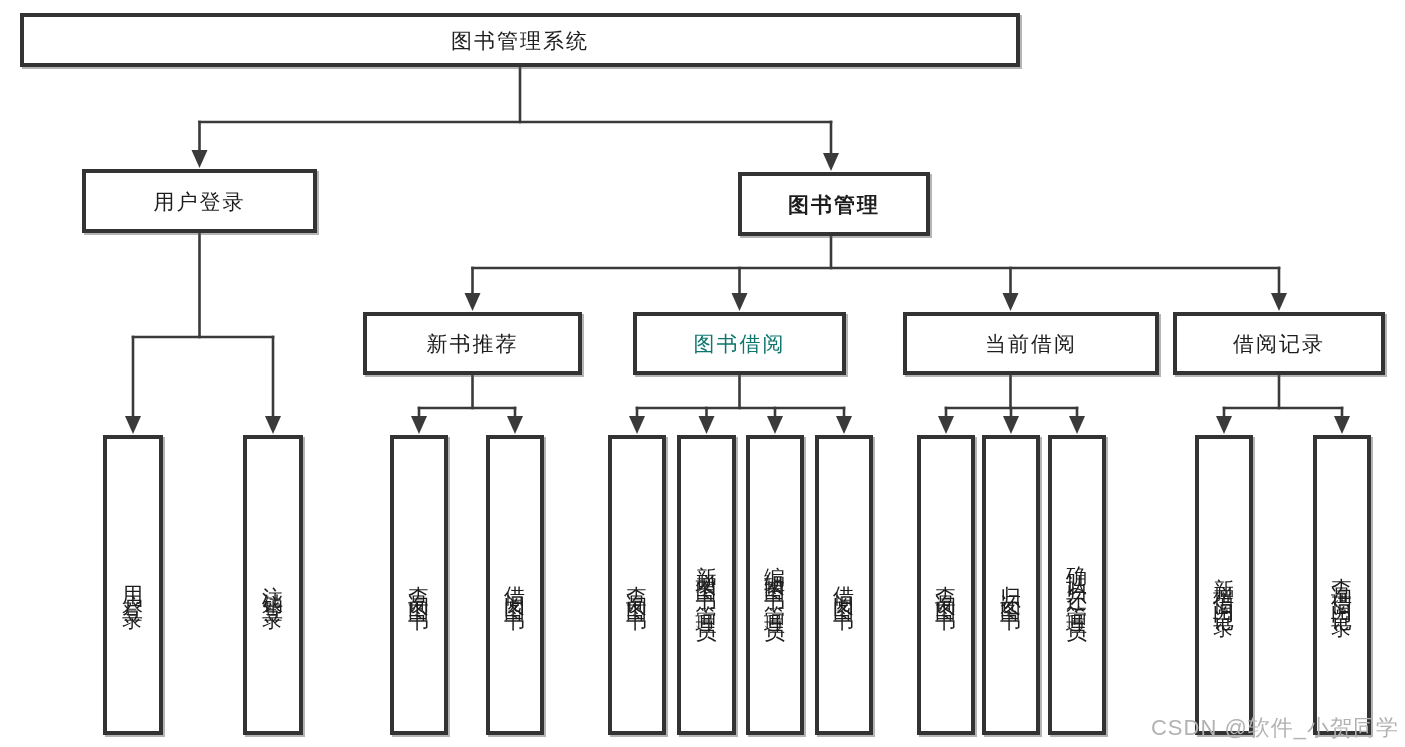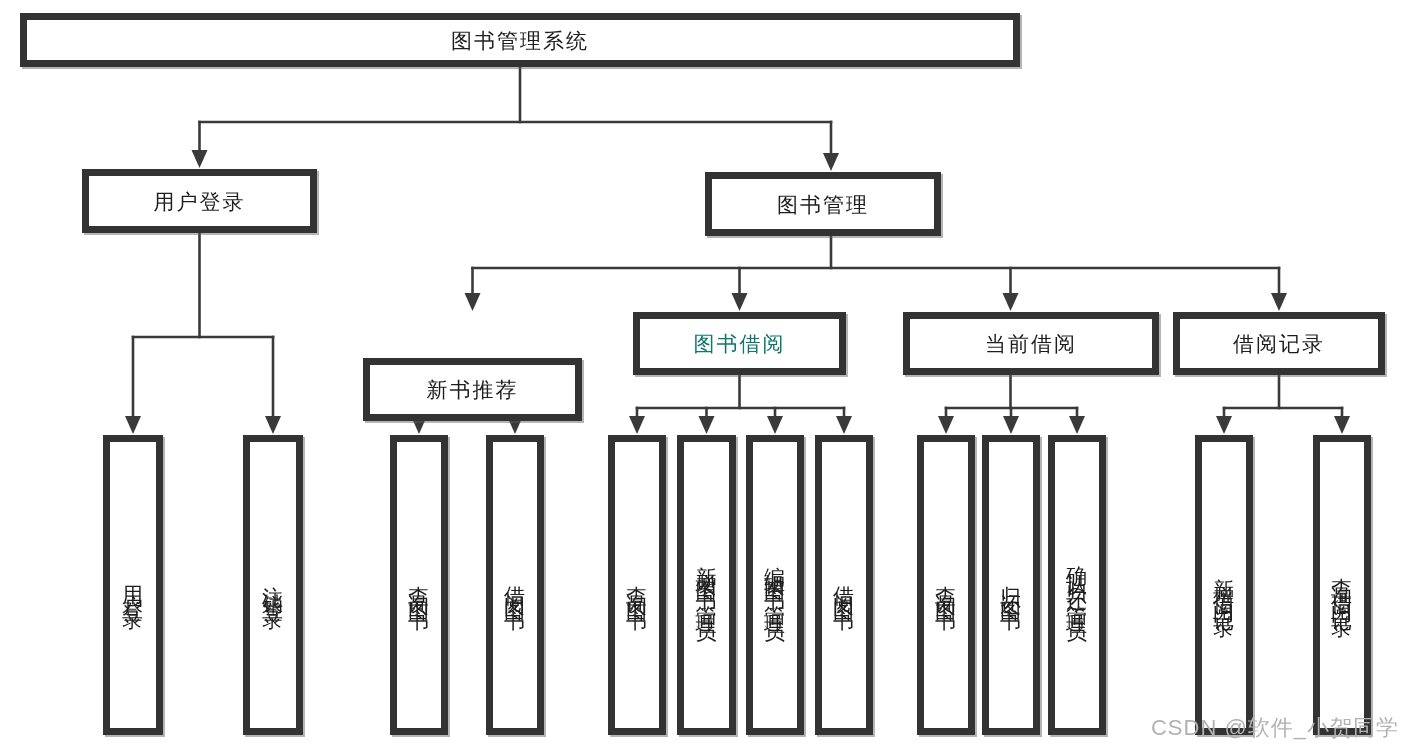--- a/index.html
+++ b/index.html
@@ -20,21 +20,21 @@
     left: 0;
     top: 0;
     width: 1405px;
     height: 747px;
     pointer-events: none;
   }
   .node {
     position: absolute;
     box-sizing: border-box;
     background: #ffffff;
-    border: 7px solid #0ea5e9;
+    border: 4px solid #0ea5e9;
     box-shadow: 2px 2px 0 rgba(90,90,90,0.45);
     display: flex;
     align-items: center;
     justify-content: center;
     z-index: 2;
   }
   .node .label {
     color: #1d1d1d;
     font-size: 21px;
     letter-spacing: 2px;
@@ -115,24 +115,24 @@
       <line x1="1342" y1="408" x2="1342" y2="420" stroke="#3a3a3a" stroke-width="2.6" stroke-linecap="square"></line>
       <polygon points="1334,416 1350,416 1342,434" fill="#3a3a3a"></polygon>
     </svg>
   <div id="watermark">CSDN @软件_小贺同学</div>
 <div class="node" style="left: 20px; top: 13px; width: 1000px; height: 54px; border-color: rgb(51, 51, 51);">
       <span class="label" style="color: rgb(29, 29, 29);">图书管理系统</span>
     </div>
     <div class="node" style="left: 82px; top: 169px; width: 235px; height: 64px; border-color: rgb(51, 51, 51);">
       <span class="label" style="color: rgb(29, 29, 29);">用户登录</span>
     </div>
-    <div class="node" style="left: 705px; top: 172px; width: 236px; height: 64px; border-color: rgb(51, 51, 51);">
+    <div class="node" style="left: 738px; top: 172px; width: 192px; height: 64px; border-color: rgb(51, 51, 51); font-weight: bold;">
       <span class="label" style="color: rgb(29, 29, 29);">图书管理</span>
     </div>
-    <div class="node" style="left: 363px; top: 312px; width: 219px; height: 63px; border-color: rgb(51, 51, 51); margin-top: 46px;">
+    <div class="node" style="left: 363px; top: 312px; width: 219px; height: 63px; border-color: rgb(51, 51, 51);">
       <span class="label" style="color: rgb(29, 29, 29);">新书推荐</span>
     </div>
     <div class="node" style="left: 633px; top: 312px; width: 213px; height: 63px; border-color: rgb(51, 51, 51);">
       <span class="label" style="color: #0f766e;">图书借阅</span>
     </div>
     <div class="node" style="left: 903px; top: 312px; width: 256px; height: 63px; border-color: rgb(51, 51, 51);">
       <span class="label" style="color: rgb(29, 29, 29);">当前借阅</span>
     </div>
     <div class="node" style="left: 1173px; top: 312px; width: 212px; height: 63px; border-color: rgb(51, 51, 51);">
       <span class="label" style="color: rgb(29, 29, 29);">借阅记录</span>

